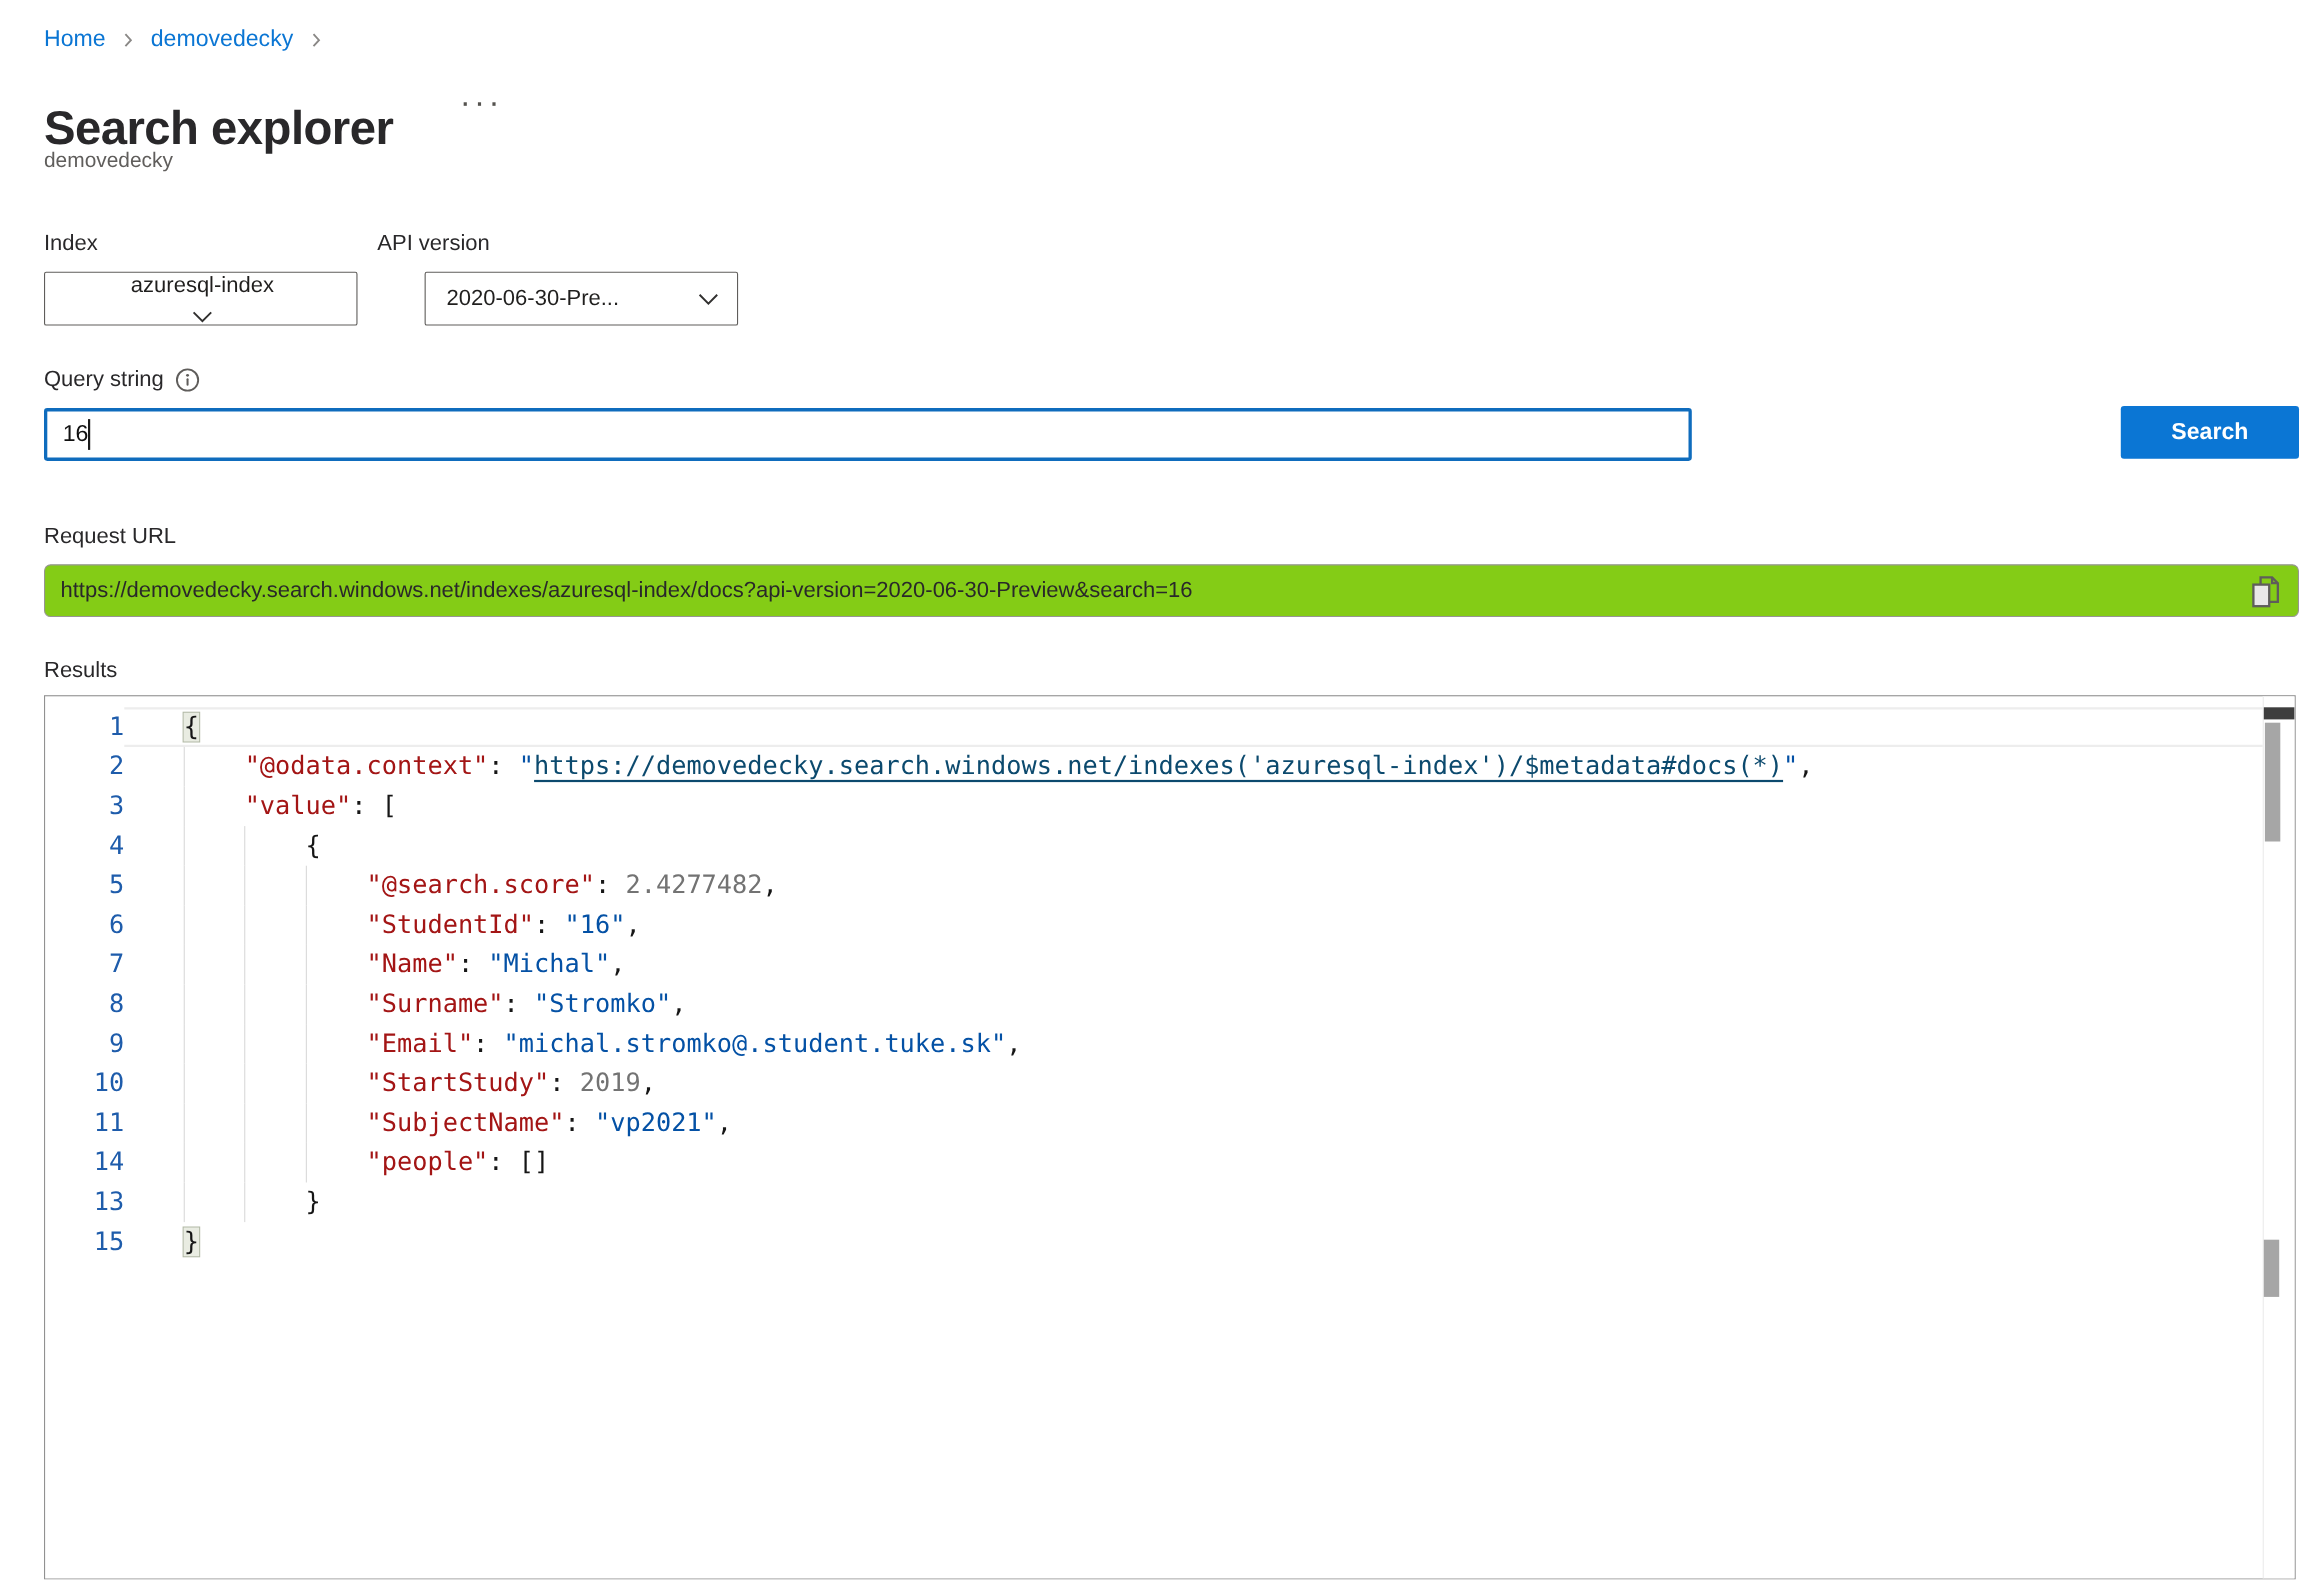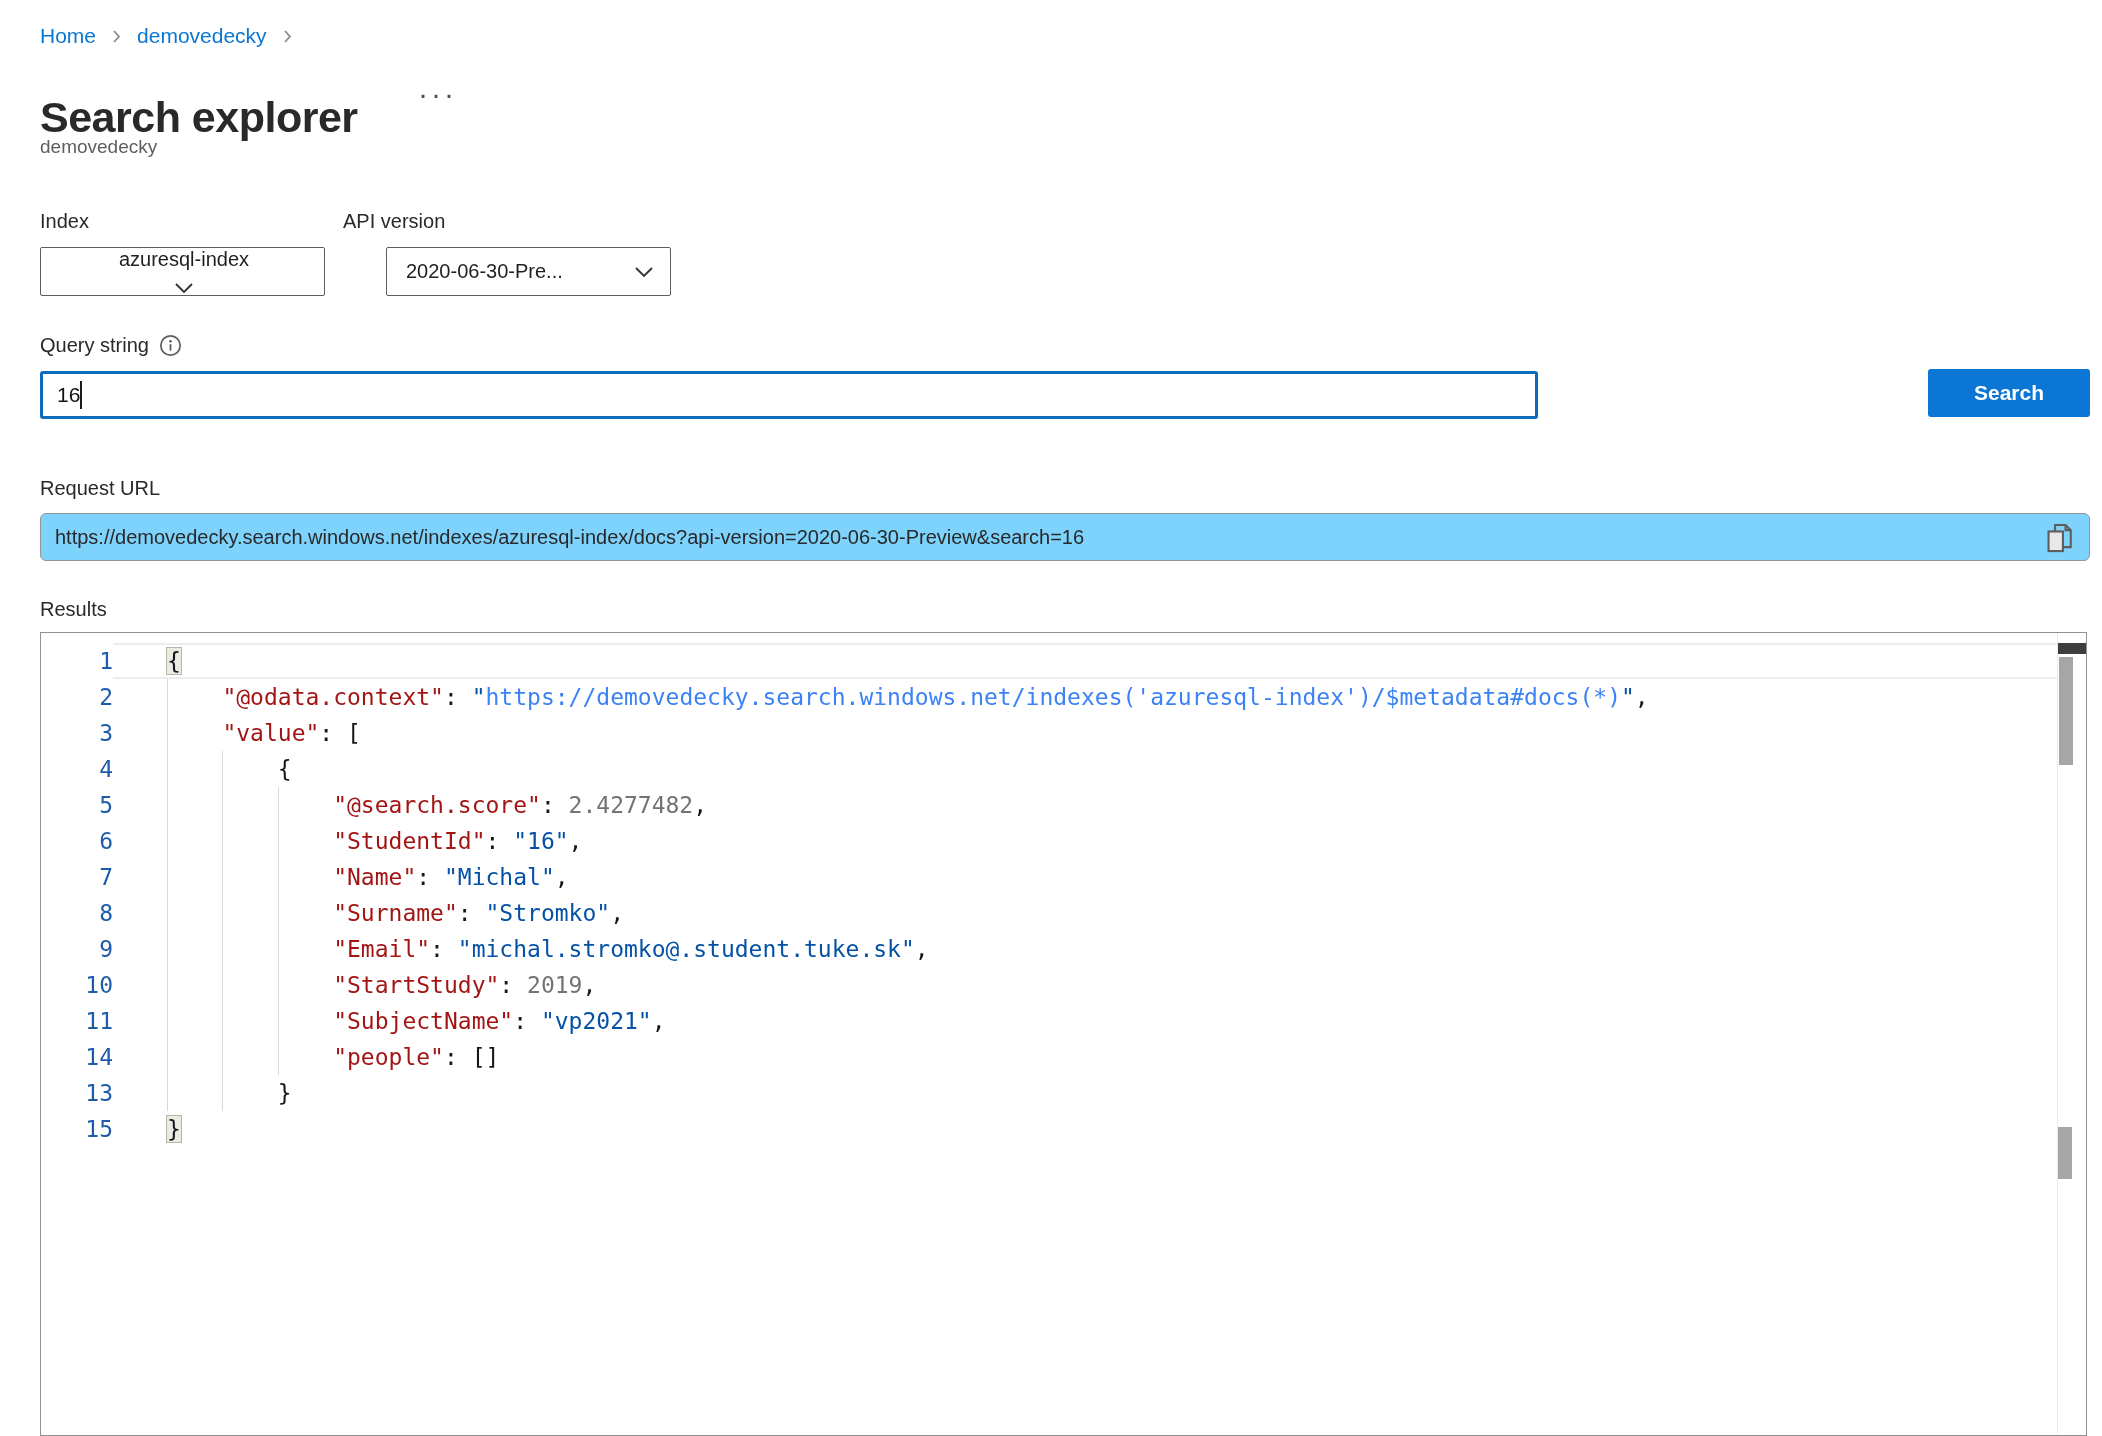--- a/index.html
+++ b/index.html
@@ -24,37 +24,37 @@
   .dropdown .val{font-size:20px;color:#201f1e;flex:1;white-space:nowrap;overflow:hidden;}
   
   .query-wrap{position:absolute;left:40px;top:371px;width:1498px;height:48px;}
   .query-input{width:100%;height:100%;box-sizing:border-box;border:3px solid #0f6cbd;border-radius:3px;
     padding:0 0 0 14px;font-size:21px;color:#111;font-family:"Liberation Sans",sans-serif;outline:none;background:#fff;}
   .caret{position:absolute;left:40px;top:10px;width:2px;height:28px;background:#1b1b1b;}
   .search-btn{position:absolute;left:1928px;top:369px;width:162px;height:48px;background:#0b76d4;color:#fff;
     border:none;border-radius:3px;font-size:21px;font-weight:600;font-family:inherit;cursor:pointer;}
   
   .url-field{position:absolute;left:40px;top:513px;width:2050px;height:48px;box-sizing:border-box;
-    background:#7dd3fc;border:1px solid #979593;border-radius:6px;display:flex;align-items:center;padding-left:14px;}
+    background:#84cc16;border:1px solid #979593;border-radius:6px;display:flex;align-items:center;padding-left:14px;}
   .url-text{font-size:20px;color:#29282a;white-space:nowrap;overflow:hidden;flex:1;}
   .copy-btn{position:absolute;right:10px;top:6px;width:36px;height:36px;background:none;border:none;cursor:pointer;padding:0;}
   
   .editor{position:absolute;left:40px;top:632px;width:2047px;height:804px;box-sizing:border-box;
     border:1px solid #919191;background:#fff;overflow:hidden;}
   .editor-inner{position:absolute;left:0;top:0;right:28px;bottom:0;padding-top:10px;}
   .row{display:flex;height:36px;line-height:36px;font-family:"DejaVu Sans Mono",monospace;font-size:23px;position:relative;}
   .ln{width:72px;flex:0 0 72px;text-align:right;color:#1e5cab;user-select:none;}
   .codetext{flex:1;padding-left:54px;white-space:pre;position:relative;color:#161616;}
   .row.hl .codetext{box-shadow:inset 0 2px 0 #ededed, inset 0 -2px 0 #ededed;}
   .guide{position:absolute;top:0;bottom:0;width:1px;background:#d9d9d9;}
   .tk-p{color:#161616;}
   .tk-k{color:#a31515;}
   .tk-s{color:#0451a5;}
   .tk-n{color:#737373;}
-  .tk-l{color:#3b82f6;text-underline-offset:5px;cursor:pointer;}
+  .tk-l{color:#0c4a6e;text-decoration:underline;text-underline-offset:5px;cursor:pointer;}
   .tk-b{background:#e9ece2;outline:1px solid #b2baa6;}
   
   .sbar{position:absolute;top:0;right:0;bottom:0;width:28px;border-left:1px solid #ebebeb;background:#fff;}
   .sb-dark{position:absolute;top:10px;left:0;right:0;height:11px;background:#3e3e3e;}
   .sb-thumb{position:absolute;top:24px;left:1px;width:14px;height:108px;background:#a6a6a6;cursor:pointer;}
   .sb-mark{position:absolute;top:494px;left:0;width:14px;height:52px;background:#a6a6a6;}
   svg{display:block;}
 </style>
 </head>
 <body>

